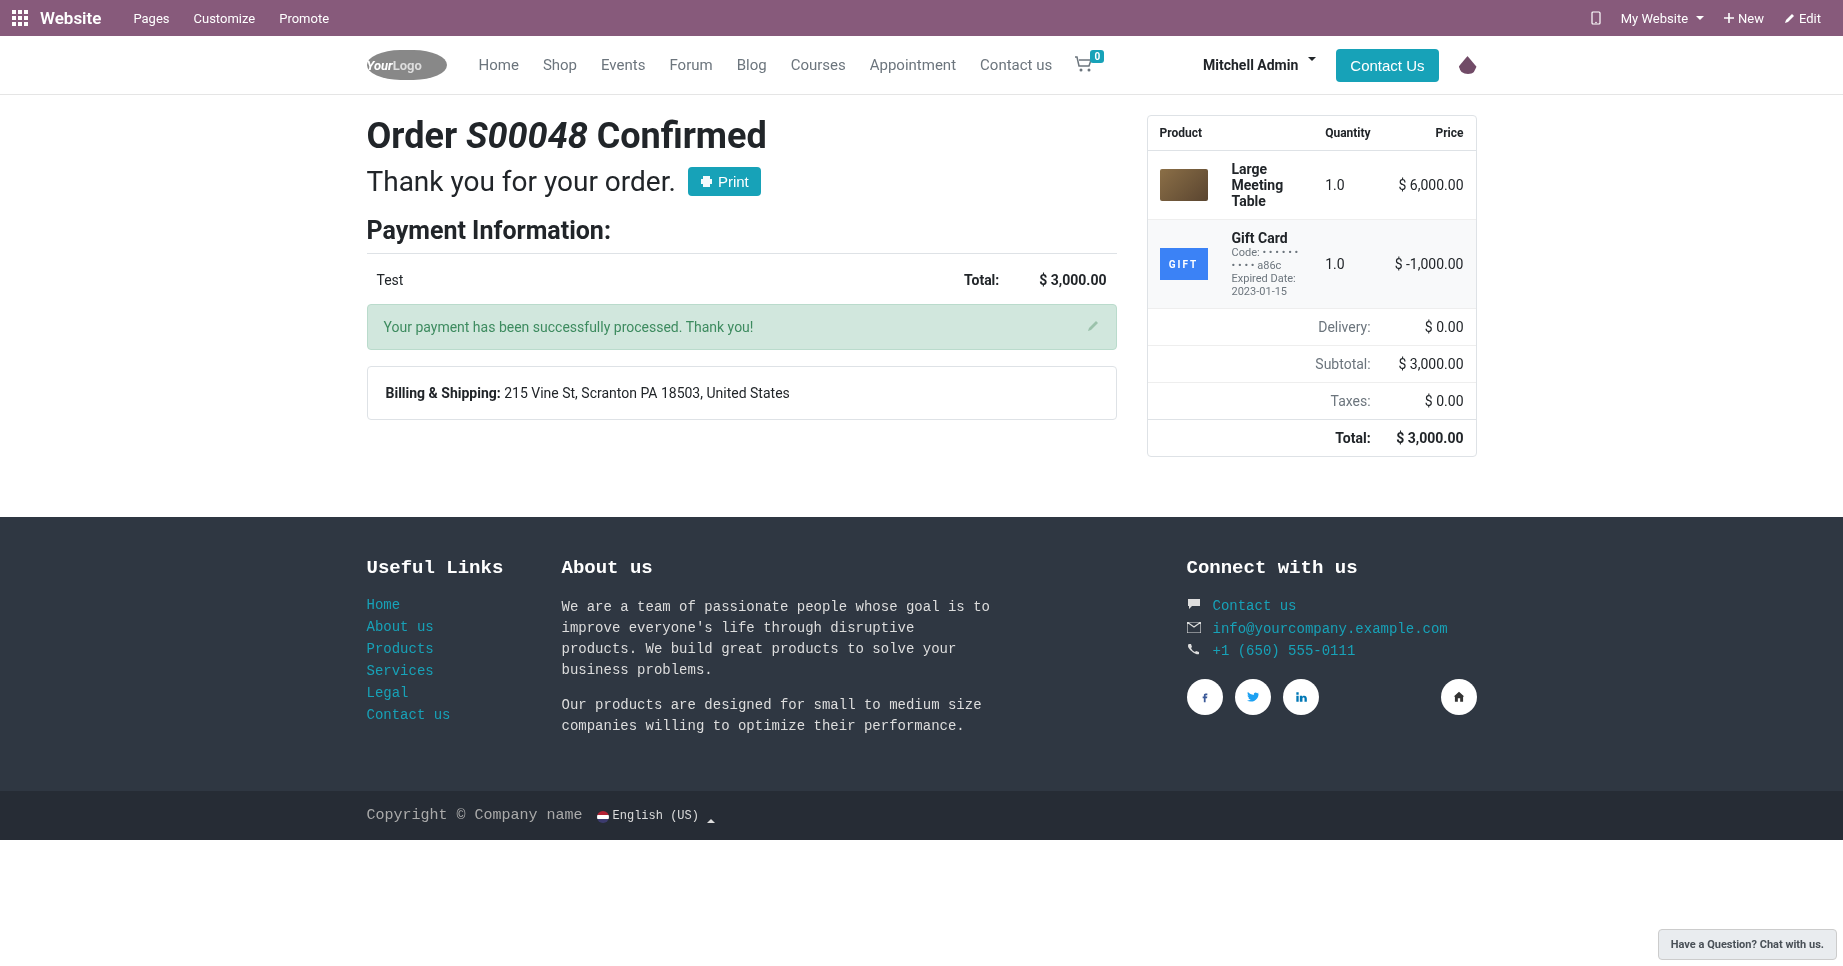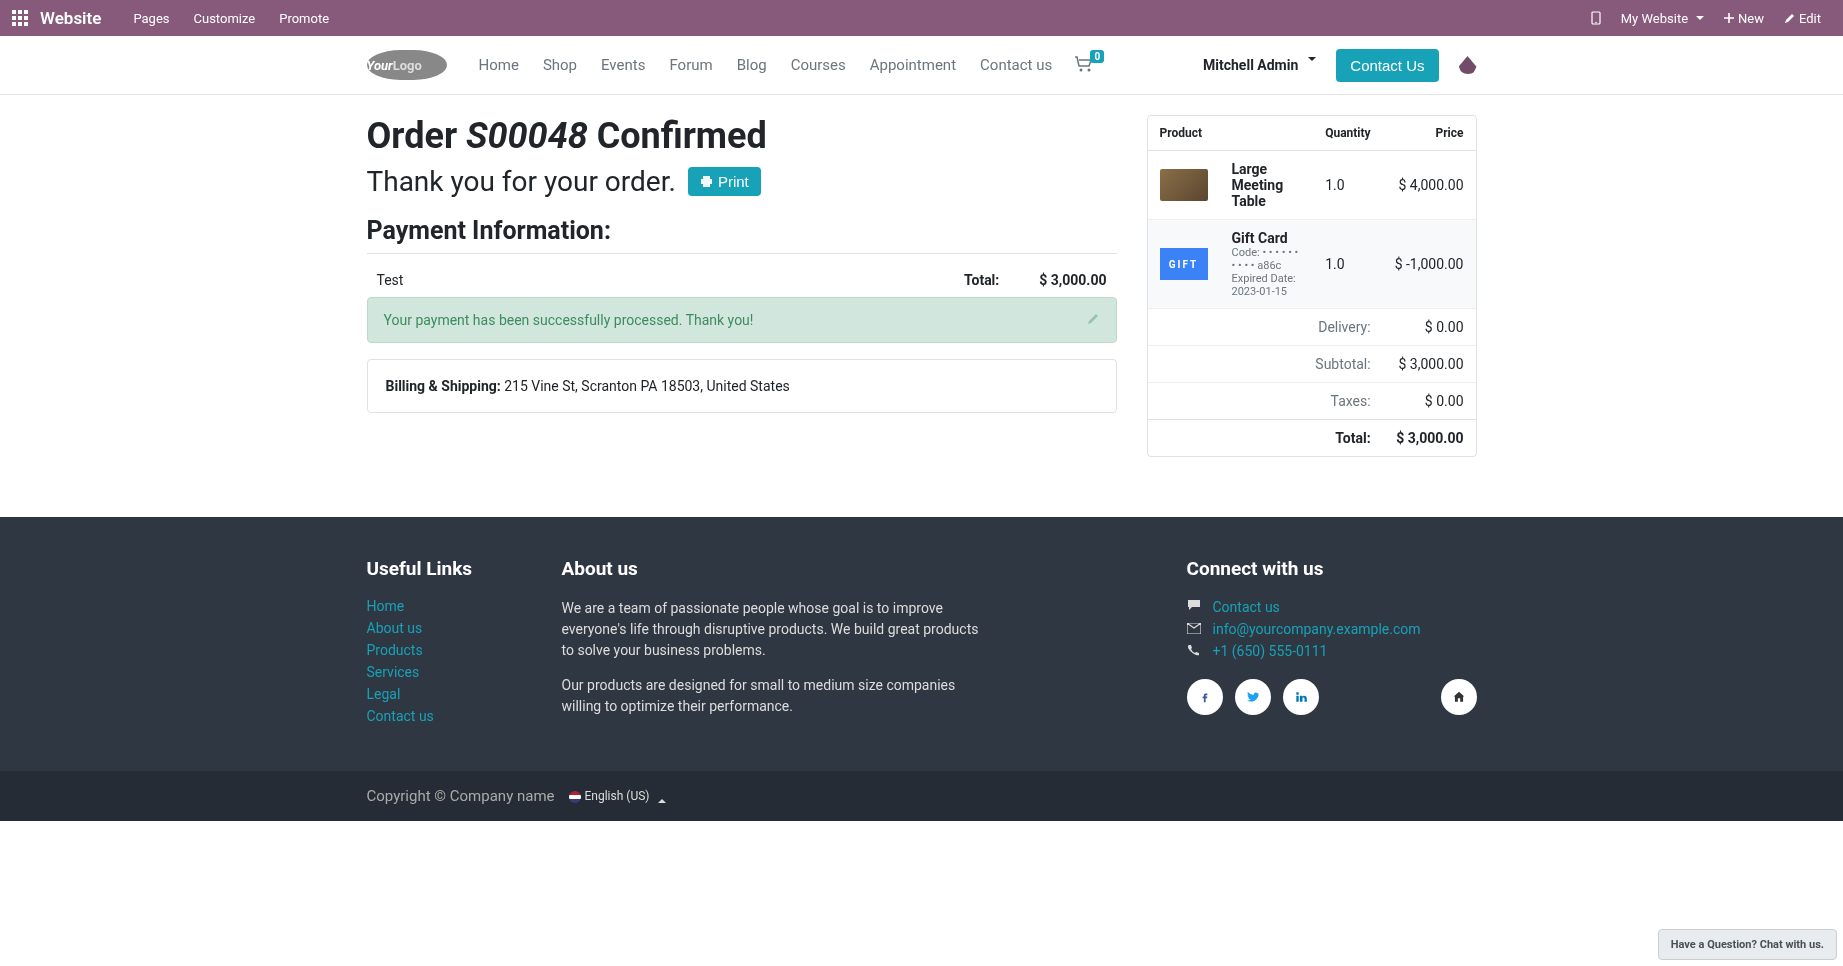--- a/index.html
+++ b/index.html
@@ -39,21 +39,21 @@
 h1.order-title em { font-style: italic; font-weight: 700; }
 .thank-line { font-size: 28px; font-weight: 400; display: flex; align-items: center; gap: 12px; margin-bottom: 18px; }
 .print-btn { background: #17a2b8; color: #fff; border: none; border-radius: 4px; padding: 6px 12px; font-size: 15px; cursor: pointer; display: inline-flex; align-items: center; gap: 5px; }
 
 h2.payment-head { font-size: 25px; font-weight: 700; border-bottom: 1px solid #dee2e6; padding-bottom: 8px; margin-bottom: 10px; }
 .pay-row { display: flex; padding: 8px 10px; }
 .pay-row .lbl { flex: 1; }
 .pay-row .total-lbl { font-weight: 700; margin-right: 40px; }
 .pay-row .amount { font-weight: 700; }
 
-.alert-success { background: #d1e7dd; border: 1px solid #badbcc; color: #0f5132; border-radius: 4px; padding: 14px 16px; margin-top: 1px; display: flex; align-items: center; }
+.alert-success { background: #d1e7dd; border: 1px solid #badbcc; color: #0f5132; border-radius: 4px; padding: 14px 16px; margin-top: 8px; display: flex; align-items: center; }
 .alert-success .msg { flex: 1; color: #3d8b5f; }
 .alert-success .edit-ic { color: #9bc2ab; cursor: pointer; }
 
 .ship-card { border: 1px solid #dee2e6; border-radius: 4px; padding: 18px; margin-top: 16px; }
 .ship-card b { font-weight: 700; }
 
 
 .summary { border: 1px solid #dee2e6; border-radius: 4px; overflow: hidden; }
 .summary table { width: 100%; border-collapse: collapse; }
 .summary th { text-align: left; padding: 10px 12px; font-weight: 700; border-bottom: 1px solid #dee2e6; font-size: 12px; }
@@ -67,21 +67,21 @@
 .summary .thumb-gift { width: 48px; height: 32px; background: #3b82f6; color: #fff; display: flex; align-items: center; justify-content: center; font-size: 10px; letter-spacing: 2px; font-weight: 700; }
 .summary .pname { font-weight: 700; }
 .summary .sub { font-size: 11px; color: #6c757d; font-weight: 400; }
 .summary td.qty { text-align: left; width: 50px; }
 .summary td.price { text-align: right; white-space: nowrap; }
 .summary .totrow td { text-align: right; color: #6c757d; border-top: 1px solid #eee; padding: 10px 12px; }
 .summary .totrow td.val { color: #212529; }
 .summary .totrow.final td { font-weight: 700; color: #212529; border-top: 1px solid #dee2e6; }
 
 
-footer { background: #2f3742; color: #fff; margin-top: 40px; padding: 40px 0 0; }
+footer { background: #2f3742; color: #fff; margin-top: 40px; padding: 40px 0 0; font-family: Liberation Mono, monospace; }
 footer .inner { max-width: 1140px; margin: 0 auto; padding: 0 15px; display: flex; gap: 40px; }
 footer h4 { font-size: 19px; font-weight: 700; margin-bottom: 18px; }
 footer .col { flex: 1; }
 footer .col.links { flex: 0 0 155px; }
 footer .col.about { flex: 0 0 430px; }
 footer .col.connect { flex: 0 0 290px; margin-left: auto; }
 footer a { color: #17a2b8; text-decoration: none; display: block; margin-bottom: 6px; }
 footer p { color: #ddd; line-height: 1.5; margin-bottom: 14px; }
 footer .contact-line { display: flex; align-items: center; gap: 10px; margin-bottom: 6px; }
 footer .contact-line .ic { width: 16px; color: #ddd; }
@@ -222,21 +222,21 @@
           </thead>
           <tbody>
             <tr class="item">
               <td class="img-cell">
                   <div class="thumb"></div>
                 </td>
               <td>
                   <div class="pname">Large Meeting Table</div>
                 </td>
               <td class="qty">1.0</td>
-              <td class="price">$ 4,000.00</td>
+              <td class="price">$ 6,000.00</td>
             </tr>
             <tr class="item alt">
               <td class="img-cell">
                   <div class="thumb-gift">GIFT</div>
                 </td>
               <td>
                 <div class="pname">Gift Card</div>
                 <div class="sub"><span>Code: </span><span>• • • • • • • • • • a86c</span></div>
                 <div class="sub"><span>Expired Date: </span><span>2023-01-15</span></div>
               </td>

